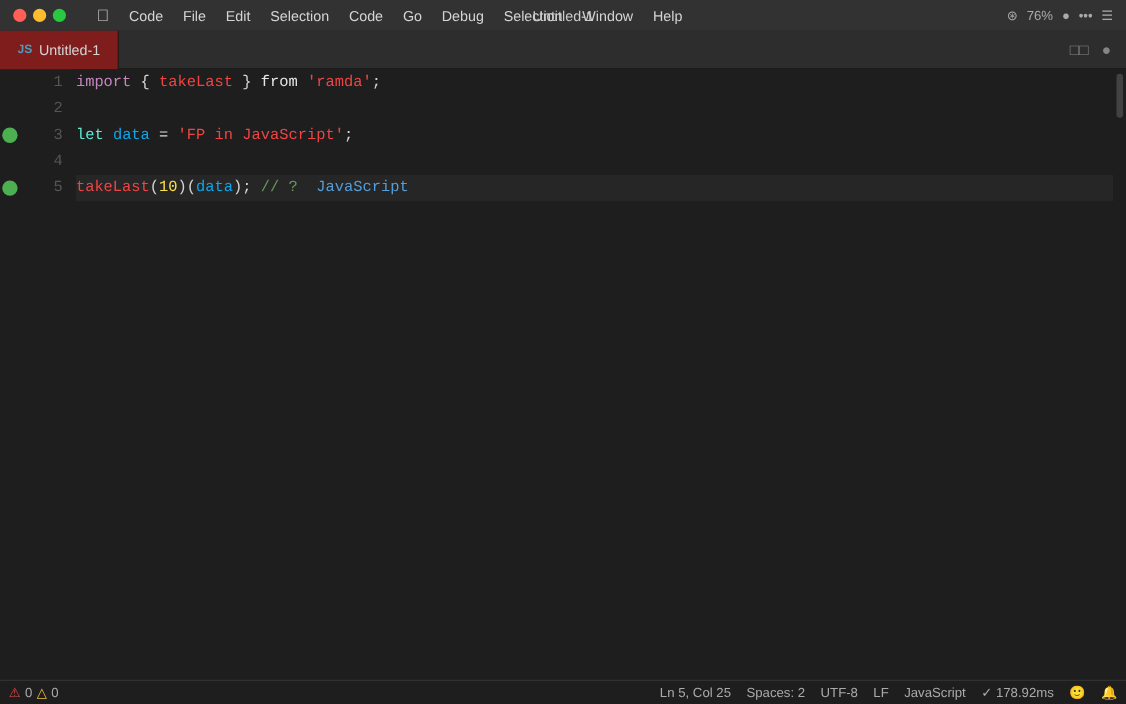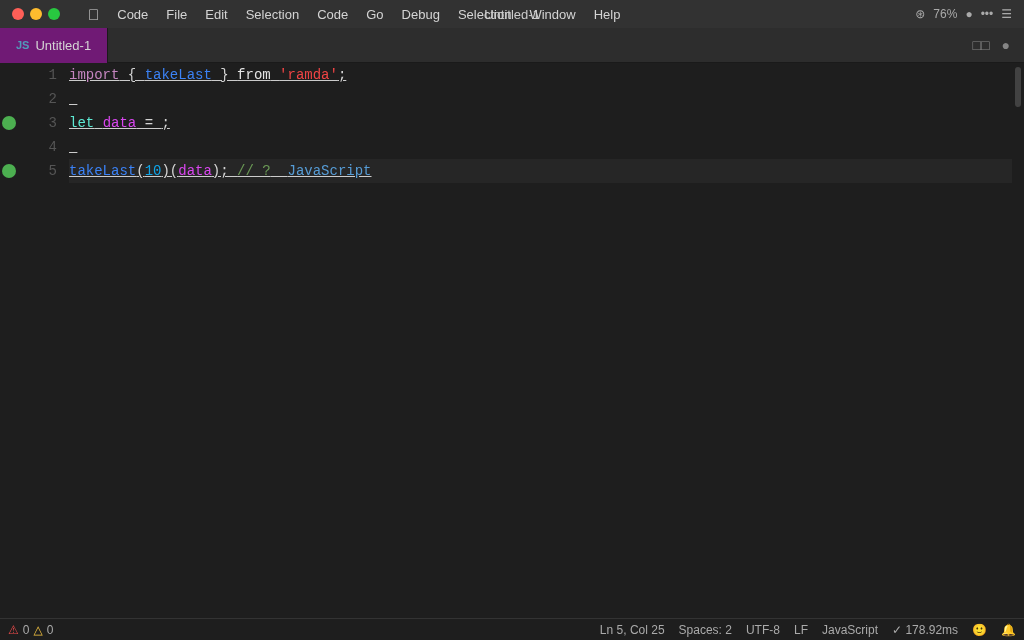--- a/index.html
+++ b/index.html
@@ -81,21 +81,21 @@
       border-bottom: 1px solid #1a1a1a;
     }
     .tab {
       height: 35px;
       padding: 0 16px;
       display: flex;
       align-items: center;
       gap: 6px;
       font-size: 13px;
       color: #d4d4d4;
-      background: #701a75;
+      background: #7f1d1d;
       border-right: 1px solid #1a1a1a;
       position: relative;
     }
     .tab-icon {
       color: #519aba;
       font-size: 11px;
       font-weight: bold;
     }
     .tab-actions {
       margin-left: auto;
@@ -154,35 +154,34 @@
       font-size: 14px;
       line-height: 24px;
       overflow: hidden;
       position: relative;
     }
     .code-line {
       height: 24px;
       white-space: pre;
       display: flex;
       align-items: center;
-      text-decoration: underline;
     }
     .code-line.active-line {
       background: rgba(255,255,255,0.04);
     }
 
     
     .kw-import { color: #c586c0; }
     .kw-let { color: #5eead4; }
     .kw-from { color: #e5e5e5; }
-    .fn-name { color: #3b82f6; }
+    .fn-name { color: #ef4444; }
     .str { color: #ef4444; }
-    .num { color: #0ea5e9; }
+    .num { color: #fde047; }
     .comment { color: #6a9955; }
-    .var-name { color: #d946ef; }
+    .var-name { color: #0ea5e9; }
     .plain { color: #d4d4d4; }
     .result-label { color: #569cd6; }
 
     
     .bp-dot {
       display: inline-block;
       width: 14px;
       height: 14px;
       border-radius: 50%;
       background: #4caf50;
@@ -330,20 +329,21 @@
       <span class="plain">;</span>
     </div>
 
     <div class="code-line">&nbsp;</div>
 
     <div class="code-line">
       <span class="kw-let">let</span>
       <span class="plain"> </span>
       <span class="var-name">data</span>
       <span class="plain"> = </span>
+      <span class="str">'FP in JavaScript'</span>
       <span class="plain">;</span>
     </div>
 
     <div class="code-line">&nbsp;</div>
 
     <div class="code-line active-line">
       <span class="fn-name">takeLast</span>
       <span class="plain">(</span>
       <span class="num">10</span>
       <span class="plain">)(</span>

